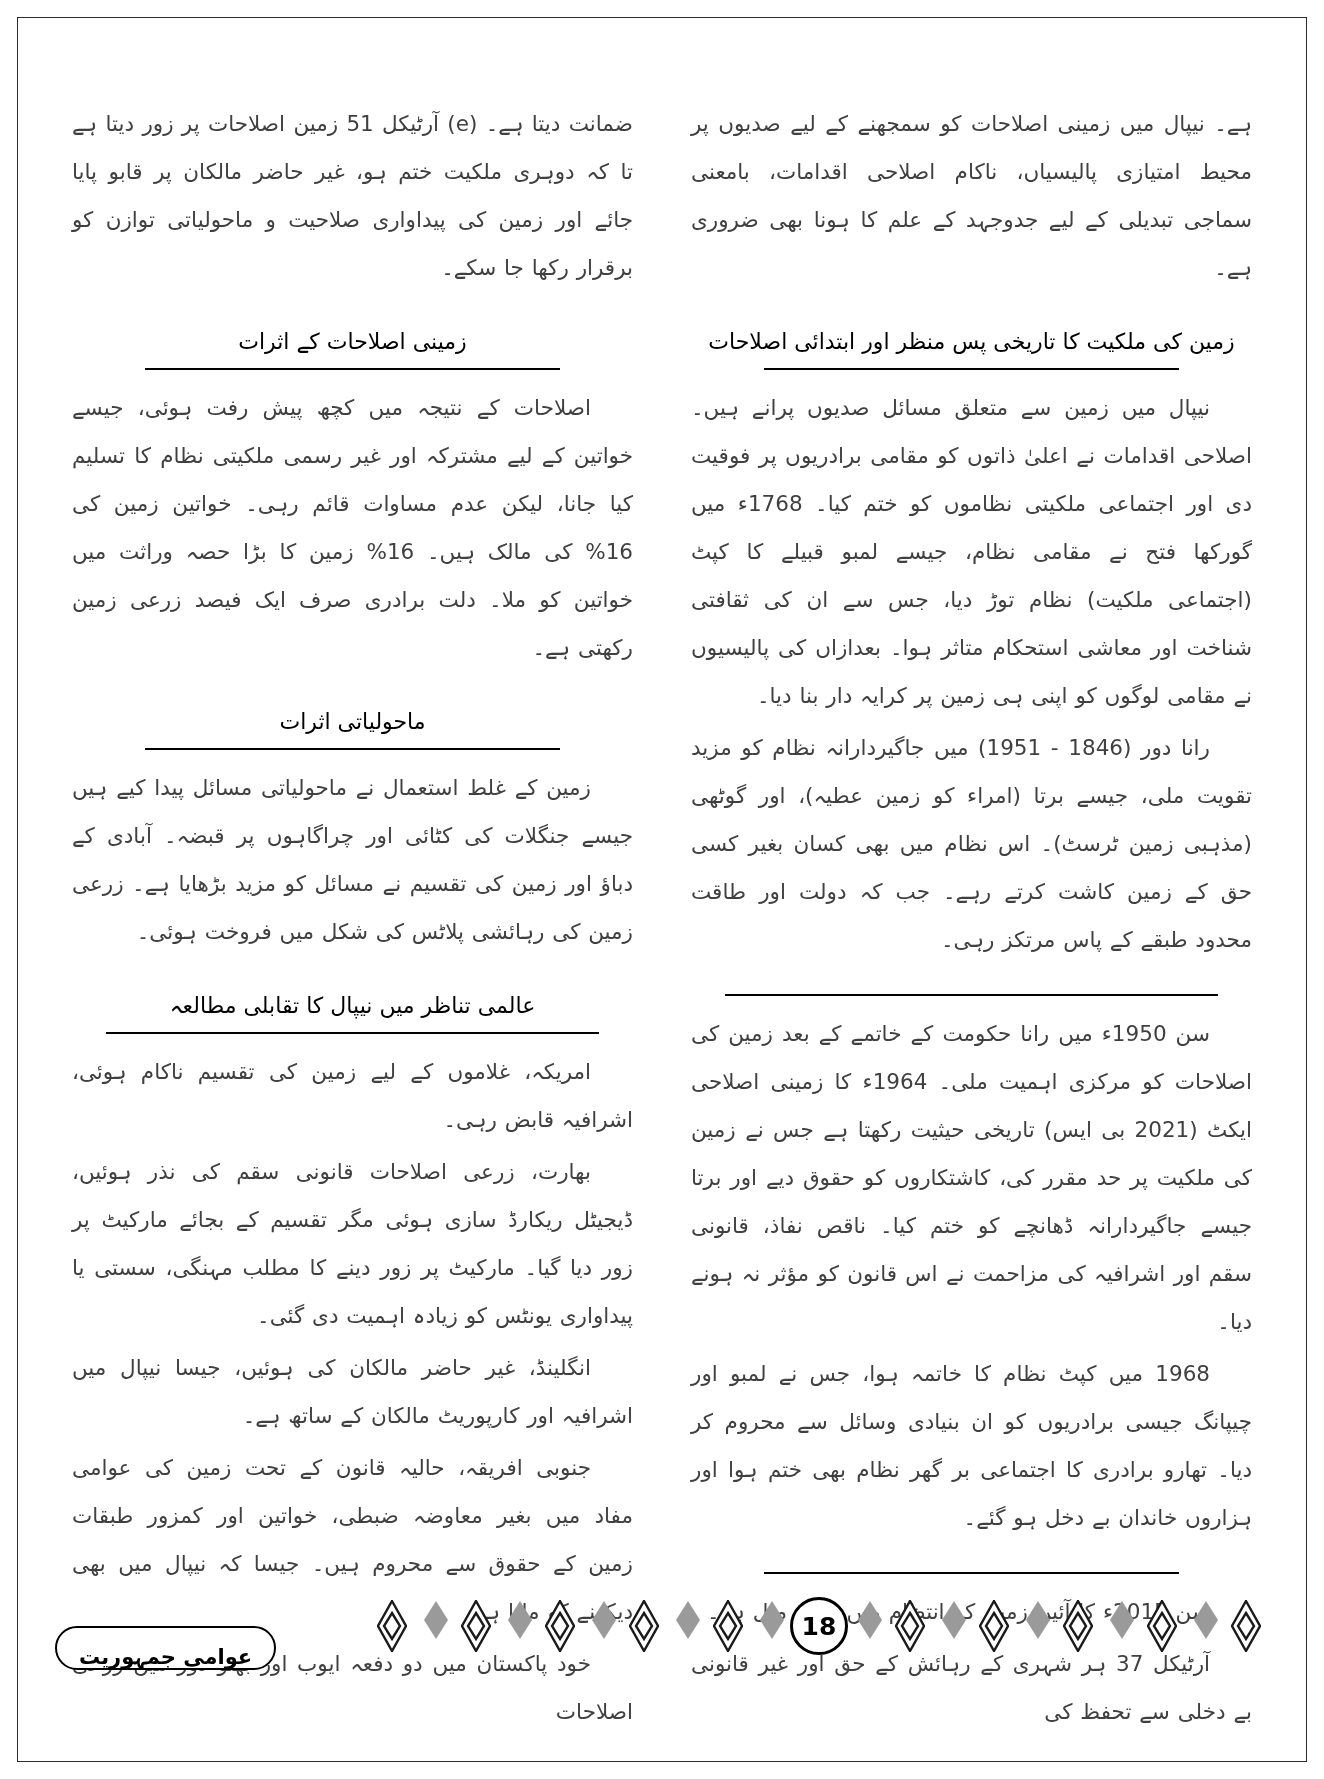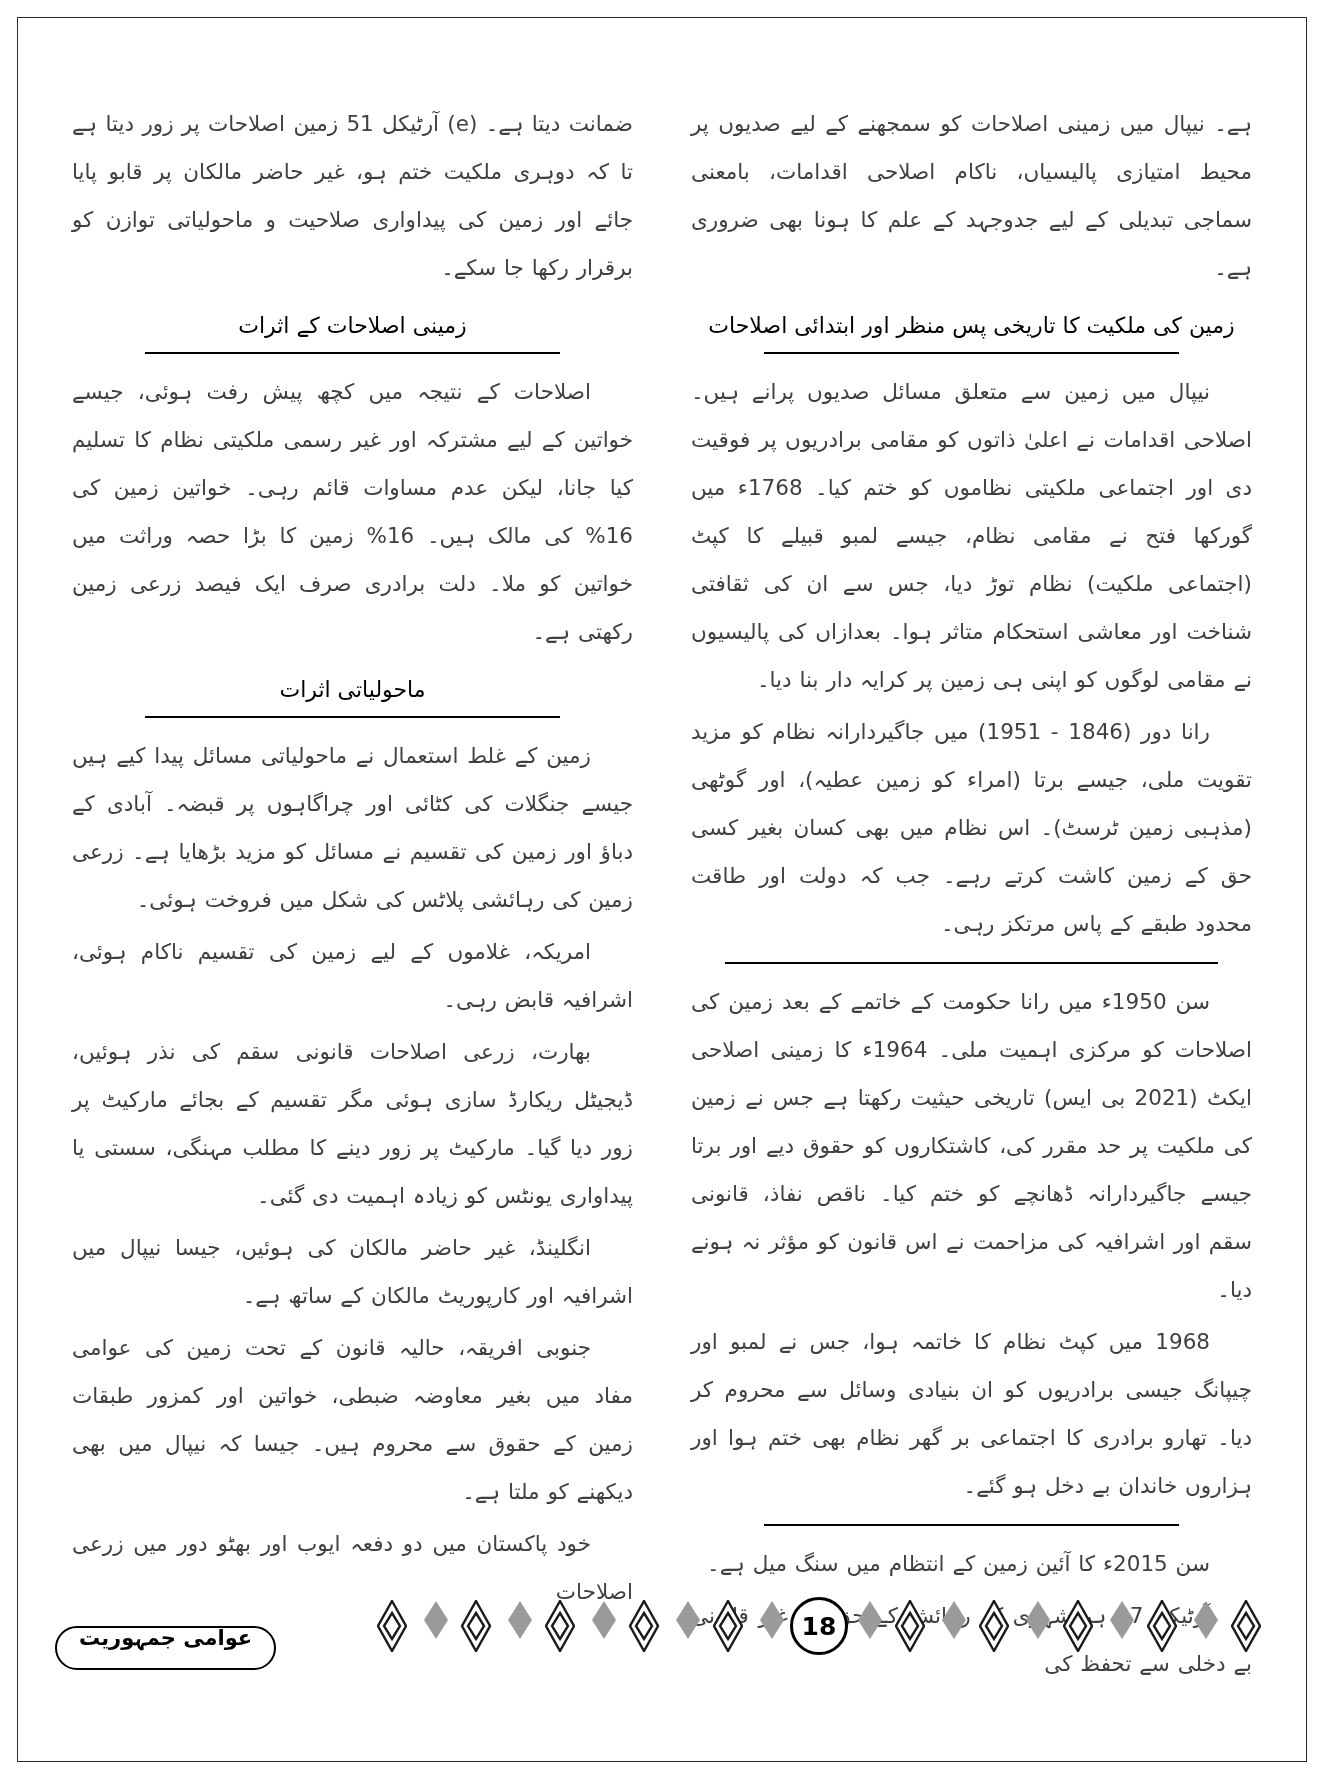--- a/index.html
+++ b/index.html
@@ -65,21 +65,21 @@
   .para.indent {
     text-indent: 42px;
   }
 
   .heading {
     font-family: "DejaVu Sans", sans-serif;
     font-size: 22px;
     line-height: 40px;
     color: #000000;
     text-align: center;
-    margin: 14px 0 10px 0;
+    margin: 30px 0 10px 0;
     padding-bottom: 4px;
     position: relative;
   }
   .heading .rule {
     display: block;
     height: 2px;
     background: #000;
     width: 74%;
     margin: 6px auto 0 auto;
   }
@@ -97,21 +97,21 @@
     align-items: center;
     justify-content: space-between;
   }
   .pill {
     border: 2.5px solid #000;
     border-radius: 32px;
     background: #fff;
     height: 44px;
     min-width: 150px;
     display: flex;
-    align-items: flex-start;
+    align-items: flex-end;
     justify-content: center;
     padding: 0 22px;
     box-sizing: border-box;
     flex: none;
     margin-top: 44px;
   }
   .pill span {
     font-family: "DejaVu Sans", sans-serif;
     font-weight: bold;
     font-size: 21px;
@@ -203,20 +203,24 @@
         <span class="rule"></span>
       </div>
       <p class="para indent">اصلاحات کے نتیجہ میں کچھ پیش رفت ہوئی، جیسے خواتین کے لیے مشترکہ اور غیر رسمی ملکیتی نظام کا تسلیم کیا جانا، لیکن عدم مساوات قائم رہی۔ خواتین زمین کی 16% کی مالک ہیں۔ 16% زمین کا بڑا حصہ وراثت میں خواتین کو ملا۔ دلت برادری صرف ایک فیصد زرعی زمین رکھتی ہے۔</p>
 
       <div class="heading">
         <span>ماحولیاتی اثرات</span>
         <span class="rule"></span>
       </div>
       <p class="para indent">زمین کے غلط استعمال نے ماحولیاتی مسائل پیدا کیے ہیں جیسے جنگلات کی کٹائی اور چراگاہوں پر قبضہ۔ آبادی کے دباؤ اور زمین کی تقسیم نے مسائل کو مزید بڑھایا ہے۔ زرعی زمین کی رہائشی پلاٹس کی شکل میں فروخت ہوئی۔</p>
 
+      <div class="heading wide">
+        <span>عالمی تناظر میں نیپال کا تقابلی مطالعہ</span>
+        <span class="rule"></span>
+      </div>
       <p class="para indent">امریکہ، غلاموں کے لیے زمین کی تقسیم ناکام ہوئی، اشرافیہ قابض رہی۔</p>
       <p class="para indent">بھارت، زرعی اصلاحات قانونی سقم کی نذر ہوئیں، ڈیجیٹل ریکارڈ سازی ہوئی مگر تقسیم کے بجائے مارکیٹ پر زور دیا گیا۔ مارکیٹ پر زور دینے کا مطلب مہنگی، سستی یا پیداواری یونٹس کو زیادہ اہمیت دی گئی۔</p>
       <p class="para indent">انگلینڈ، غیر حاضر مالکان کی ہوئیں، جیسا نیپال میں اشرافیہ اور کارپوریٹ مالکان کے ساتھ ہے۔</p>
       <p class="para indent">جنوبی افریقہ، حالیہ قانون کے تحت زمین کی عوامی مفاد میں بغیر معاوضہ ضبطی، خواتین اور کمزور طبقات زمین کے حقوق سے محروم ہیں۔ جیسا کہ نیپال میں بھی دیکھنے کو ملتا ہے۔</p>
       <p class="para indent">خود پاکستان میں دو دفعہ ایوب اور بھٹو دور میں زرعی اصلاحات</p>
     </div>
 
   </div>
 
   <div class="footer">

